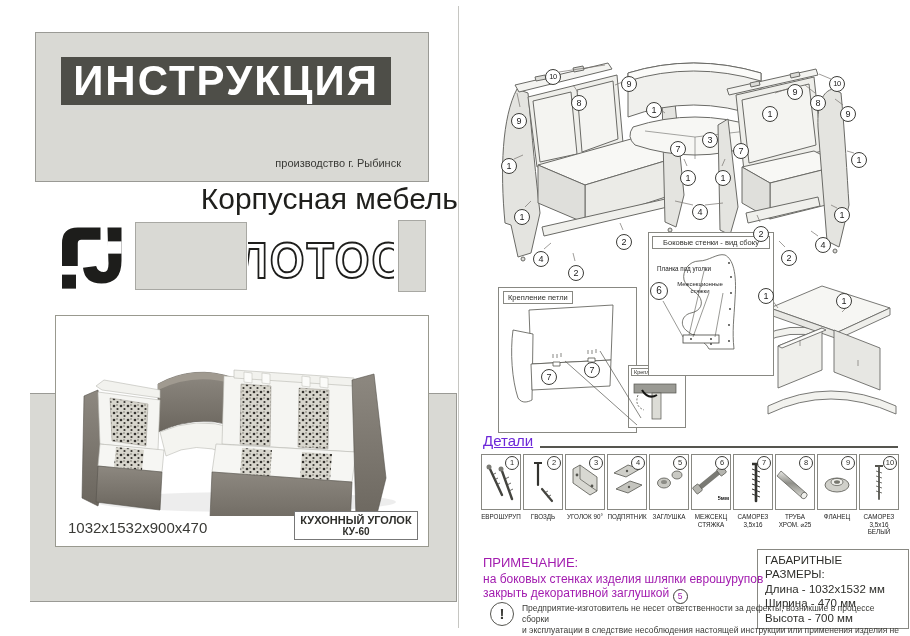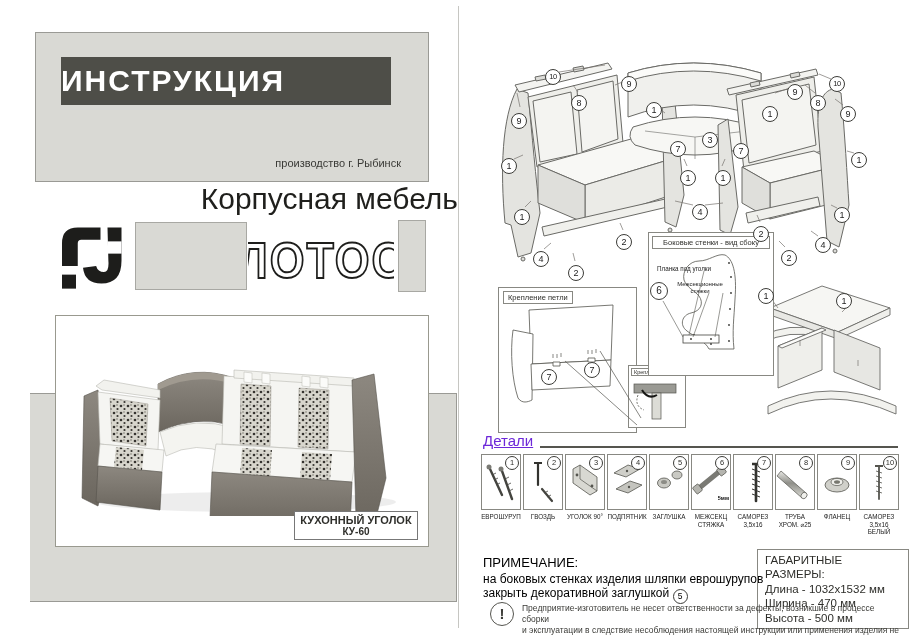--- a/index.html
+++ b/index.html
@@ -7,21 +7,21 @@
     width:910px;height:636px;position:relative;background:#ffffff;
     font-family:"Liberation Sans", sans-serif;color:#2e2e2a;overflow:hidden;
   }
   .page{position:absolute;top:6px;height:622px;background:#fff;}
   #left-page{left:30px;width:428px;border-right:1px solid #c6c6c2;}
   #right-page{left:465px;width:440px;}
   
   .hdr-box{position:absolute;left:5px;top:26px;width:392px;height:148px;
     background:#d9d9d4;border:1px solid #9a9a95;}
   .hdr-dark{position:absolute;left:25px;top:24px;width:330px;height:48px;background:#4e4e48;
-    color:#fff;font-size:30px;font-weight:bold;letter-spacing:2px;line-height:48px;}
+    color:#fff;font-size:42px;font-weight:bold;letter-spacing:2px;text-align:center;line-height:48px;}
   .hdr-sub{position:absolute;right:37px;top:80px;font-size:21px;letter-spacing:1px;color:#33332f;font-weight:bold;font-weight:normal;}
   .hdr-prod{position:absolute;right:27px;top:124px;font-size:11px;color:#3a3a36;}
   .sec-title{position:absolute;left:0;top:176px;width:100%;text-align:right;font-size:30px;color:#1f1f1c;}
   .logo{position:absolute;left:25px;top:209px;width:70px;height:86px;}
   .grayrect1{position:absolute;left:105px;top:216px;width:110px;height:66px;background:#d9d9d4;border:1px solid #a8a8a3;}
   .grayrect2{position:absolute;left:368px;top:214px;width:26px;height:70px;background:#d9d9d4;border:1px solid #a8a8a3;}
   .brand{position:absolute;left:218px;top:216px;width:146px;height:68px;}
   .band{position:absolute;left:0;top:387px;width:426px;height:207px;background:#d9d9d4;border:1px solid #9a9a95;border-left:none;}
   .photo{position:absolute;left:25px;top:309px;width:372px;height:230px;background:#fff;border:1px solid #99998f;}
   .photo-dim{position:absolute;left:12px;bottom:10px;font-size:15px;color:#3a3a36;}
@@ -53,21 +53,21 @@
   #sw-ties{left:22px;top:48px;width:58px;font-size:6px;line-height:1.15;text-align:center;}
   .parts-title{position:absolute;left:18px;top:426px;font-size:15px;color:#6d28d9;text-decoration:underline;}
   .parts-line{position:absolute;left:75px;top:440px;width:358px;border-top:2px solid #55554f;}
   .parts-row{position:absolute;left:16px;top:448px;width:422px;display:flex;gap:2px;}
   .part{width:40px;display:flex;flex-direction:column;align-items:center;}
   .part-box{position:relative;width:38px;height:54px;border:1px solid #888882;background:#fff;}
   .part-num{position:absolute;top:1px;right:1px;width:12px;height:12px;border:1px solid #3c3c38;border-radius:50%;
     font-size:7.5px;line-height:12px;text-align:center;background:#fff;}
   .part-size{position:absolute;bottom:8px;right:1px;font-size:5.5px;font-weight:bold;color:#111;}
   .part-label{margin-top:3px;font-size:6.3px;line-height:1.2;text-align:center;color:#222;min-height:22px;}
-  .note{position:absolute;left:18px;top:549px;font-size:12px;color:#000000;}
+  .note{position:absolute;left:18px;top:549px;font-size:12px;color:#a21caf;}
   .note-title{font-size:13px;margin-bottom:2px;}
   .note-ref{display:inline-block;width:13px;height:13px;border:1px solid #3c3c38;border-radius:50%;
     font-size:8.5px;line-height:13px;text-align:center;vertical-align:-2px;}
   .dims{position:absolute;left:292px;top:543px;width:136px;border:1px solid #888882;padding:3px 7px;font-size:11.5px;line-height:1.25;}
   .dims .t{font-weight:normal;}
   .warn{position:absolute;left:25px;top:594px;width:410px;}
   .warn-icon{position:absolute;left:0;top:2px;width:22px;height:22px;border:1.5px solid #55554f;border-radius:50%;
     text-align:center;line-height:22px;font-weight:bold;font-size:15px;color:#3c3c38;}
   .warn-text{position:absolute;left:32px;top:3px;width:378px;font-size:8.5px;line-height:1.3;color:#3a3a36;}
 </style>
@@ -135,20 +135,21 @@
       <path d="M243,68 L273,70 L272,129 L242,127 Z" fill="url(#leo)" stroke="#9a978e" stroke-width="0.5"></path>
       <path d="M188,52 l8,1 l0,10 l-8,-1 Z M206,53 l8,1 l0,10 l-8,-1 Z M246,56 l8,1 l0,10 l-8,-1 Z M264,57 l8,1 l0,10 l-8,-1 Z" fill="#fbfbf9" stroke="#b9b9b2" stroke-width="0.5"></path>
       <path d="M160,124 L300,132 L296,162 L156,152 Z" fill="#f6f6f3" stroke="#b9b9b2" stroke-width="0.6"></path>
       <path d="M186,128 L216,130 L214,158 L184,156 Z" fill="url(#leo)"></path>
       <path d="M246,132 L276,134 L274,160 L244,158 Z" fill="url(#leo)"></path>
       <path d="M156,152 L296,162 L294,208 L154,198 Z" fill="url(#wood)" stroke="#56524b" stroke-width="0.6"></path>
       <path d="M296,60 L318,54 L330,158 L318,206 L300,198 Z" fill="url(#wood)" stroke="#56524b" stroke-width="0.6"></path>
       <path d="M168,196 l22,2 l-2,16 l-8,4 l-10,-6 Z" fill="#615c54"></path>
       <path d="M258,200 l24,2 l-2,14 l-9,5 l-11,-6 Z" fill="#615c54"></path>
     </svg>
+    <div class="photo-dim">1032x1532x900x470</div>
     <div class="photo-label">
       <div class="l1">КУХОННЫЙ УГОЛОК</div>
       <div class="l2">КУ-60</div>
     </div>
   </div>
 
 </div>
 
 <div class="page" id="right-page">
 
@@ -442,21 +443,21 @@
     <div>
       <span>закрыть декоративной заглушкой</span>
       <span class="note-ref">5</span>
     </div>
   </div>
 
   <div class="dims">
     <div class="t">ГАБАРИТНЫЕ РАЗМЕРЫ:</div>
     <div>Длина - 1032х1532 мм</div>
     <div>Ширина - 470 мм</div>
-    <div>Высота - 500 мм</div>
+    <div>Высота - 700 мм</div>
   </div>
 
   <div class="warn">
     <div class="warn-icon">!</div>
     <div class="warn-text">
       <div>Предприятие-изготовитель не несет ответственности за дефекты, возникшие в процессе сборки</div>
       <div>и эксплуатации в следствие несоблюдения настоящей инструкции или применения изделия не по назначению</div>
     </div>
   </div>
 </div>

